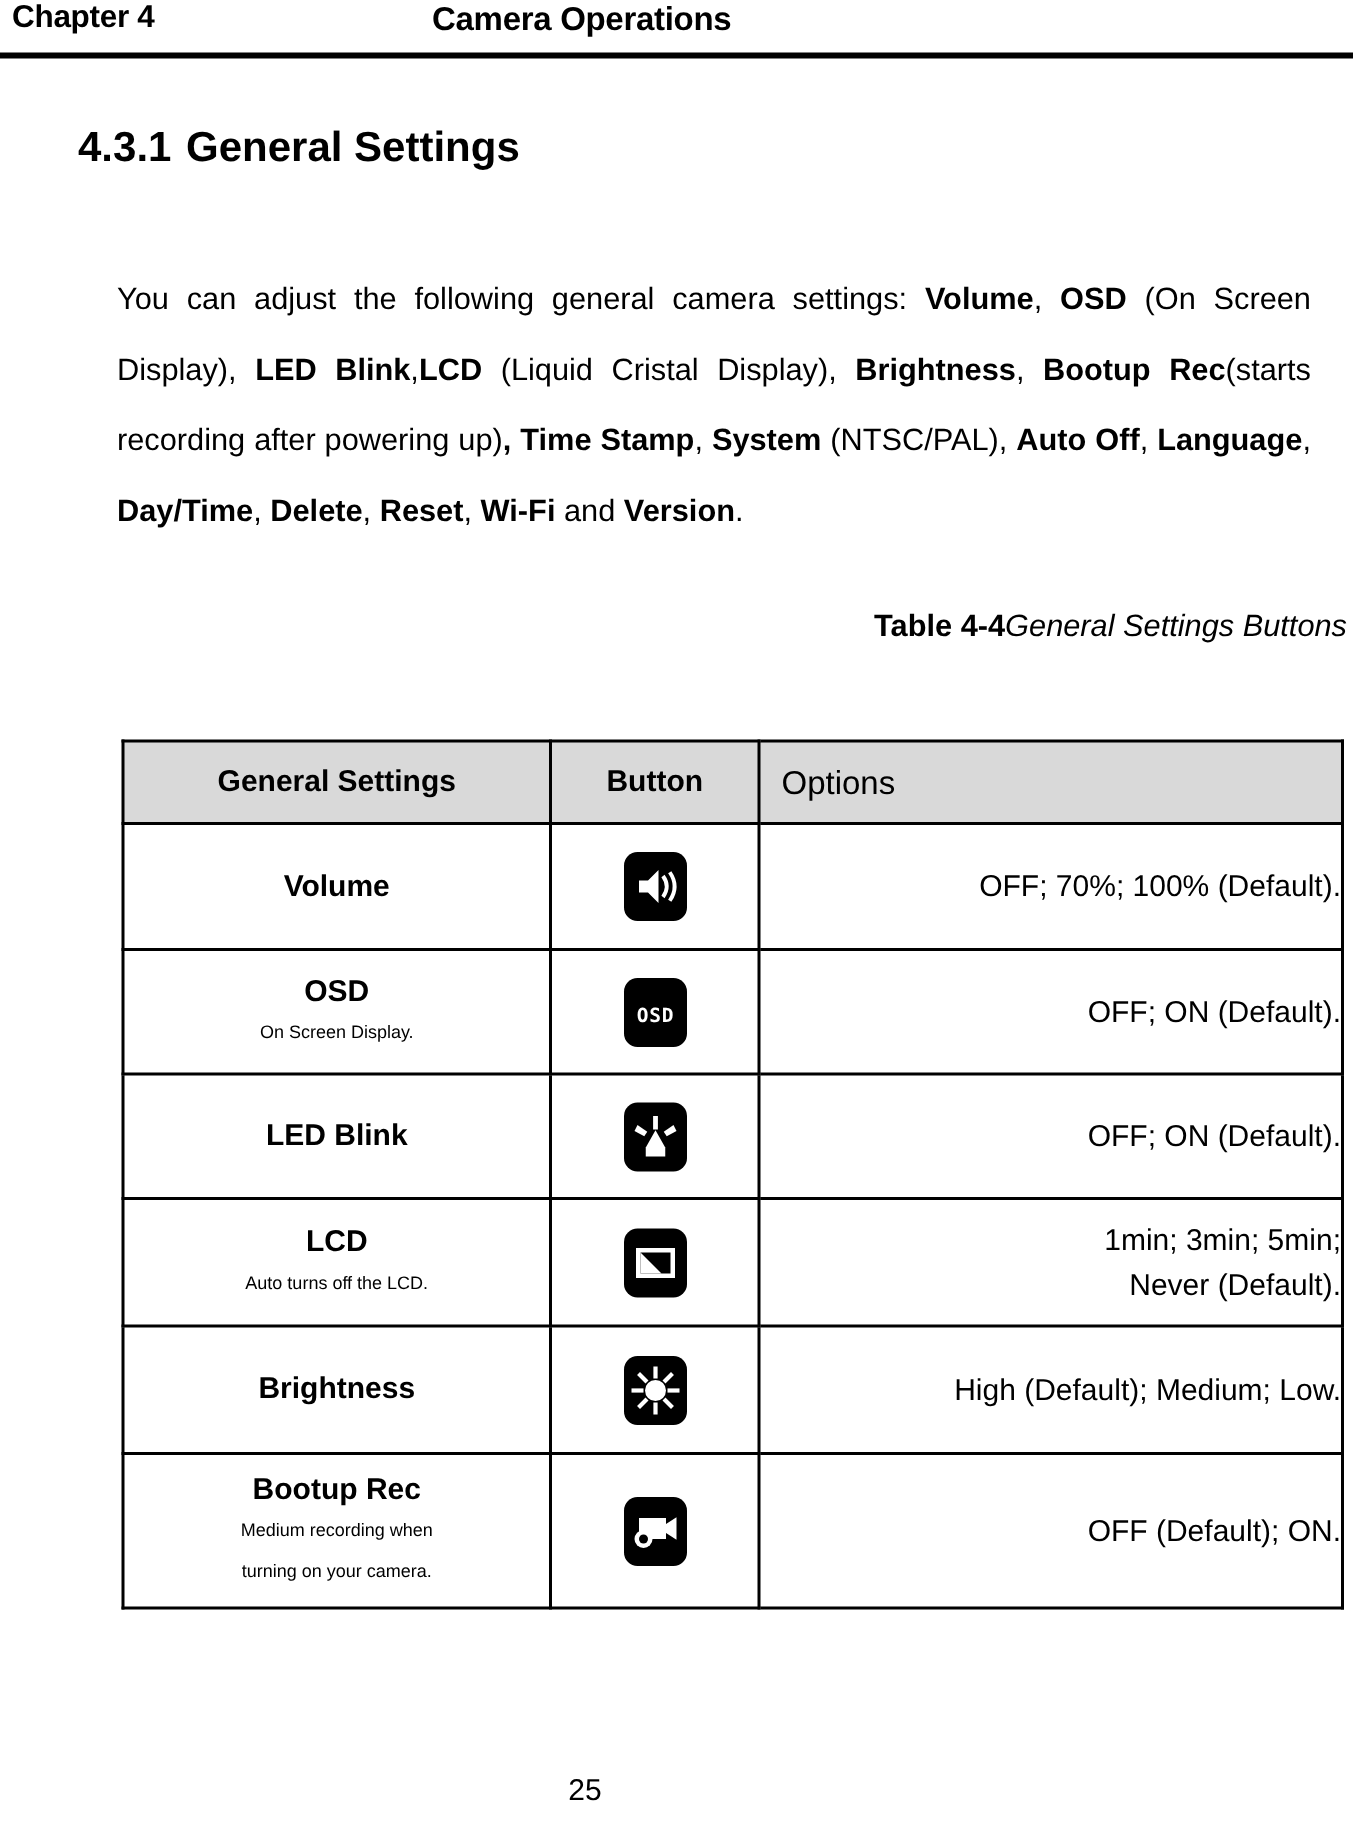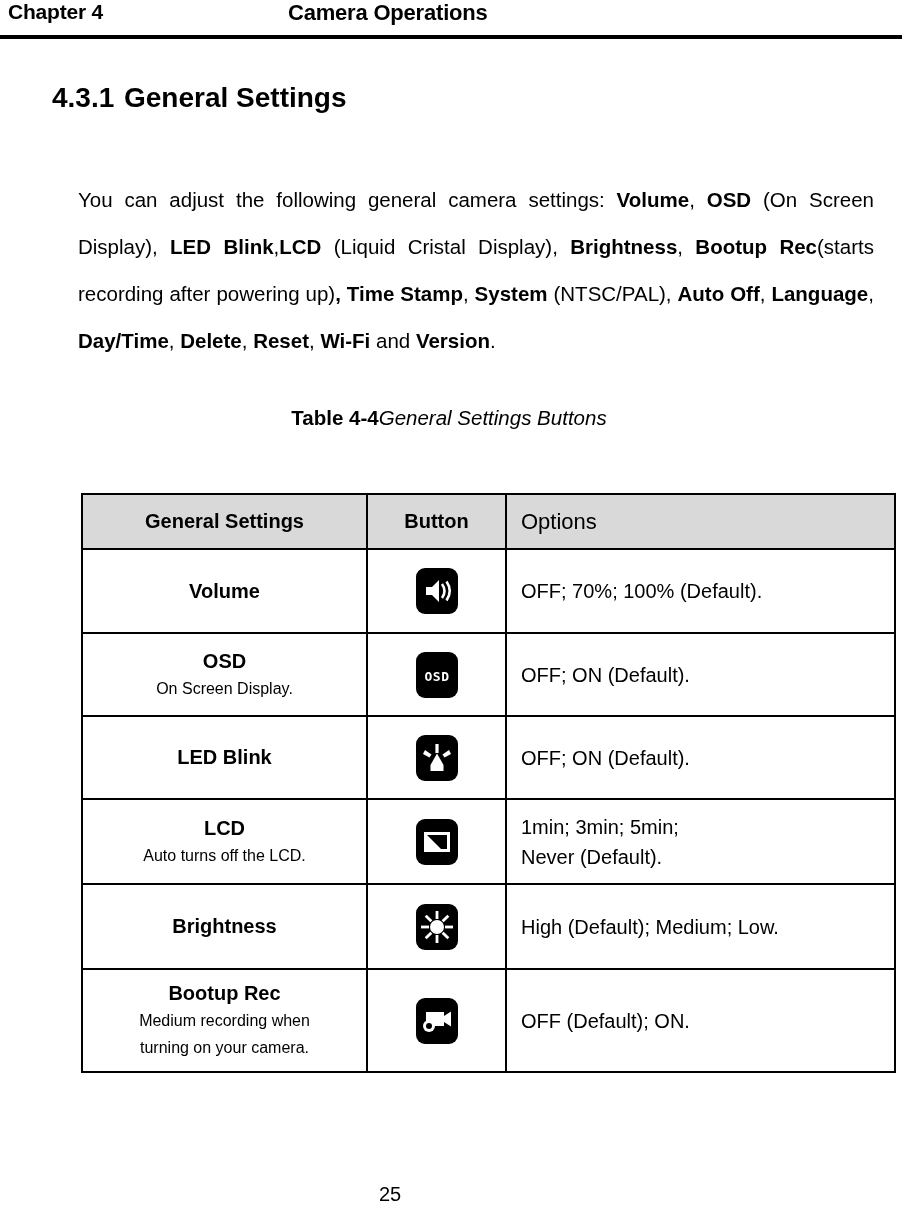--- a/index.html
+++ b/index.html
@@ -78,21 +78,21 @@
     text-justify: inter-word;
   }
   .body-para b { font-weight: bold; }
 
   
   .table-caption {
     position: absolute;
     left: 0px;
     top: 406px;
     width: 898px;
-    text-align: center;
+    text-align: right;
     font-size: 20.5px;
   }
   .table-caption .cap-num {
     font-weight: bold;
     font-style: normal;
   }
   .table-caption .cap-text {
     font-style: italic;
   }
 
@@ -135,36 +135,36 @@
     text-align: center;
     padding: 10px 8px !important;
   }
   .cell-setting .s-name {
     font-size: 20px;
     font-weight: bold;
     display: block;
     line-height: 27px;
   }
   .cell-setting .s-desc {
-    font-size: 16px;
+    font-size: 12px;
     font-weight: normal;
     display: block;
     line-height: 27px;
   }
 
   .cell-button {
     text-align: center;
   }
   .cell-options {
     text-align: left;
     padding-left: 14px !important;
     font-size: 20px;
     line-height: 30px;
   }
-  .opt-line { display: block; white-space: nowrap; }
+  .opt-line { display: block; white-space: nowrap; text-align: right; }
 
   
   .icon-tile {
     display: inline-block;
     width: 42px;
     height: 46px;
     background: #000000;
     border-radius: 9px;
     position: relative;
     vertical-align: middle;

